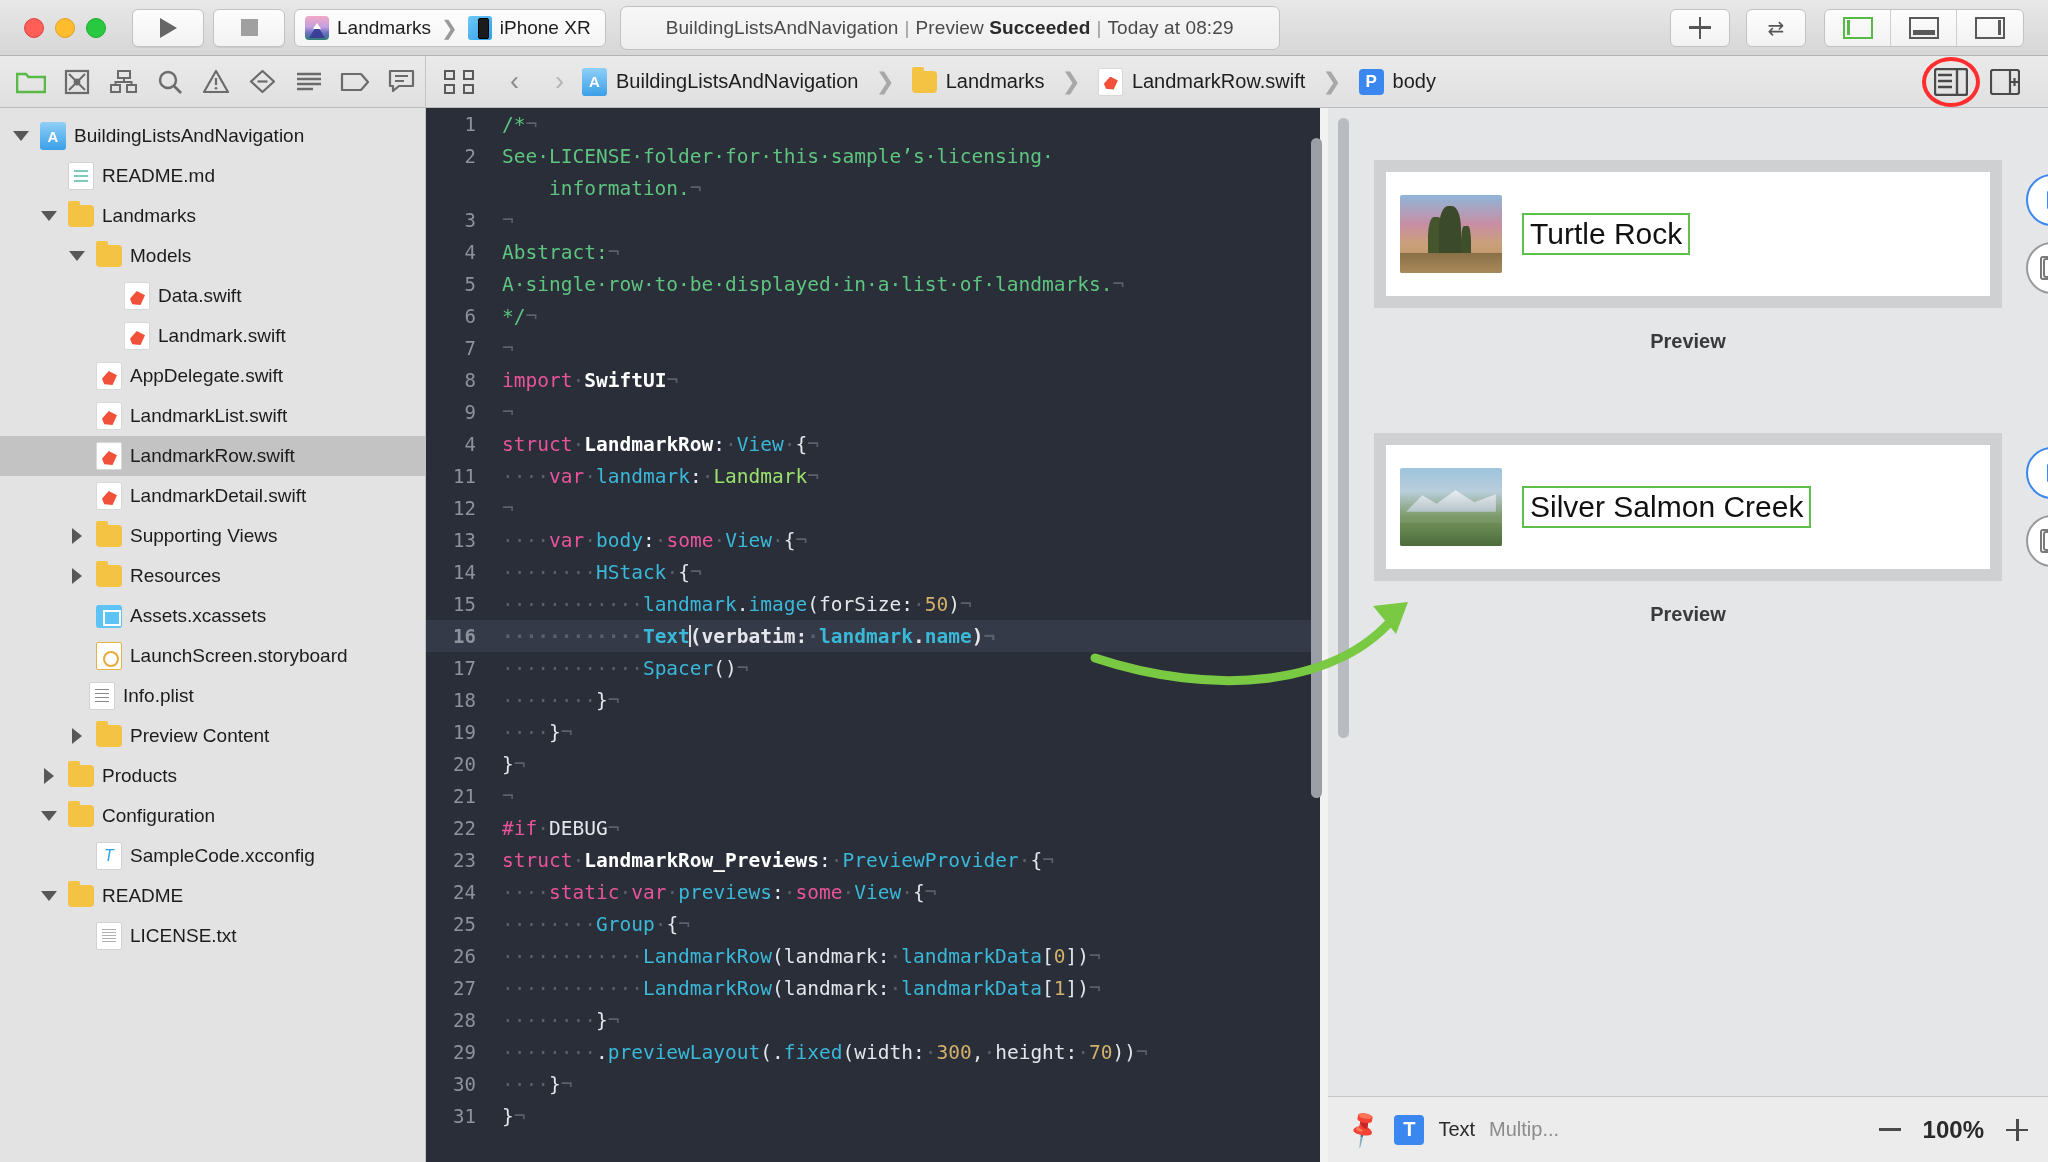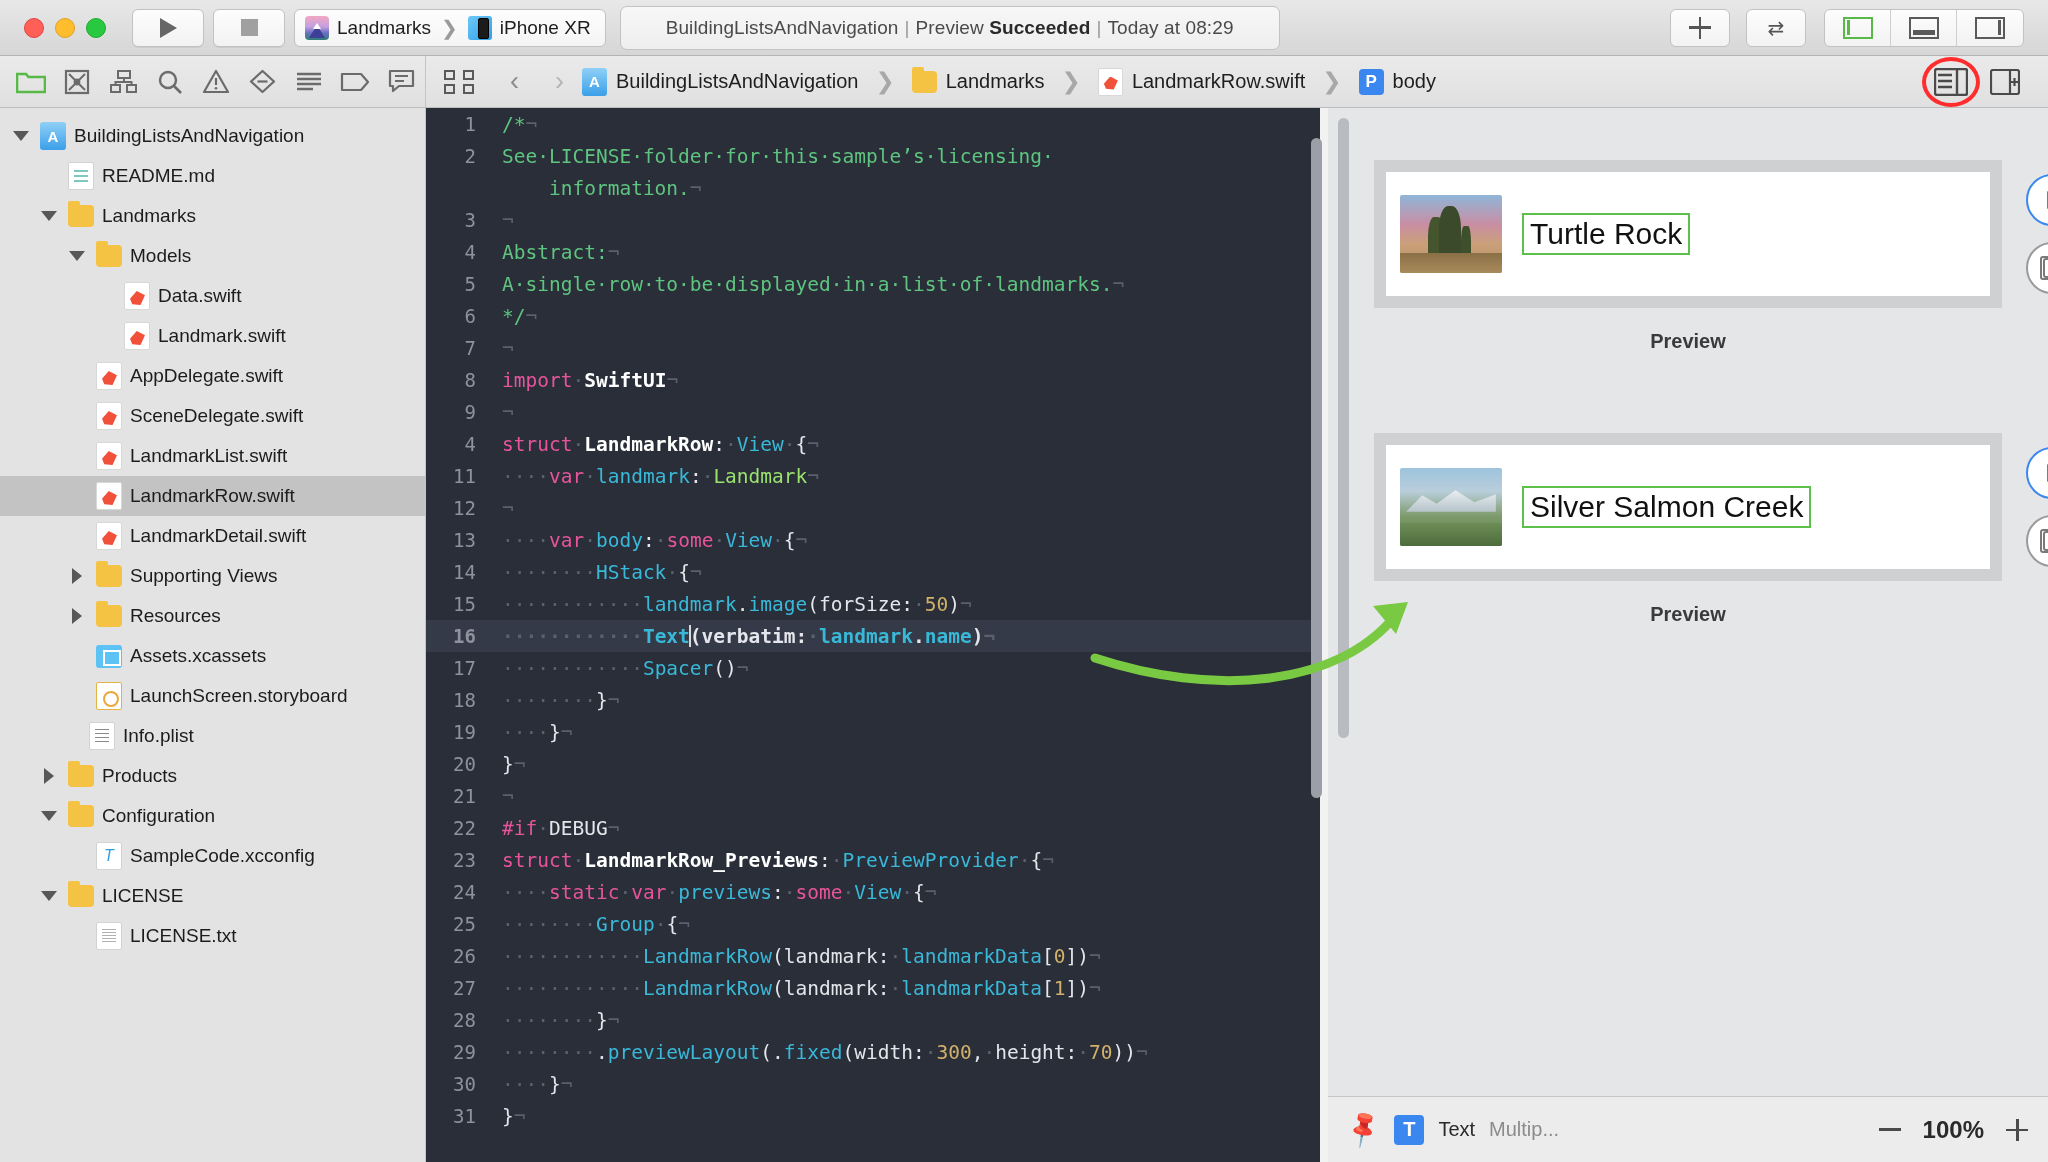--- a/index.html
+++ b/index.html
@@ -419,25 +419,20 @@
           <span>Landmark.swift</span>
         </div>
         <div class="row" style="padding-left: 66px;">
           <span class="tri "></span>
           <span class="fico swift"></span>
           <span>AppDelegate.swift</span>
         </div>
         <div class="row" style="padding-left: 66px;">
           <span class="tri "></span>
           <span class="fico swift"></span>
-          <span>SceneDelegate.swift</span>
-        </div>
-        <div class="row" style="padding-left: 66px;">
-          <span class="tri "></span>
-          <span class="fico swift"></span>
           <span>LandmarkList.swift</span>
         </div>
         <div class="row sel" style="padding-left: 66px;">
           <span class="tri "></span>
           <span class="fico swift"></span>
           <span>LandmarkRow.swift</span>
         </div>
         <div class="row" style="padding-left: 66px;">
           <span class="tri "></span>
           <span class="fico swift"></span>
@@ -461,39 +456,44 @@
         <div class="row" style="padding-left: 66px;">
           <span class="tri "></span>
           <span class="fico story"></span>
           <span>LaunchScreen.storyboard</span>
         </div>
         <div class="row" style="padding-left: 59px;">
           <span class="tri "></span>
           <span class="fico plist"></span>
           <span>Info.plist</span>
         </div>
+        <div class="row" style="padding-left: 66px;">
+          <span class="tri right"></span>
+          <span class="fico fold"></span>
+          <span>Preview Content</span>
+        </div>
         <div class="row" style="padding-left: 38px;">
           <span class="tri right"></span>
           <span class="fico fold"></span>
           <span>Products</span>
         </div>
         <div class="row" style="padding-left: 38px;">
           <span class="tri down"></span>
           <span class="fico fold"></span>
           <span>Configuration</span>
         </div>
         <div class="row" style="padding-left: 66px;">
           <span class="tri "></span>
           <span class="fico xcconfig"></span>
           <span>SampleCode.xcconfig</span>
         </div>
         <div class="row" style="padding-left: 38px;">
           <span class="tri down"></span>
           <span class="fico fold"></span>
-          <span>LICENSE</span>
+          <span>README</span>
         </div>
         <div class="row" style="padding-left: 66px;">
           <span class="tri "></span>
           <span class="fico txt"></span>
           <span>LICENSE.txt</span>
         </div>
       </div>
 
     <div class="editor-wrap">
       <div class="editor" id="editor">

